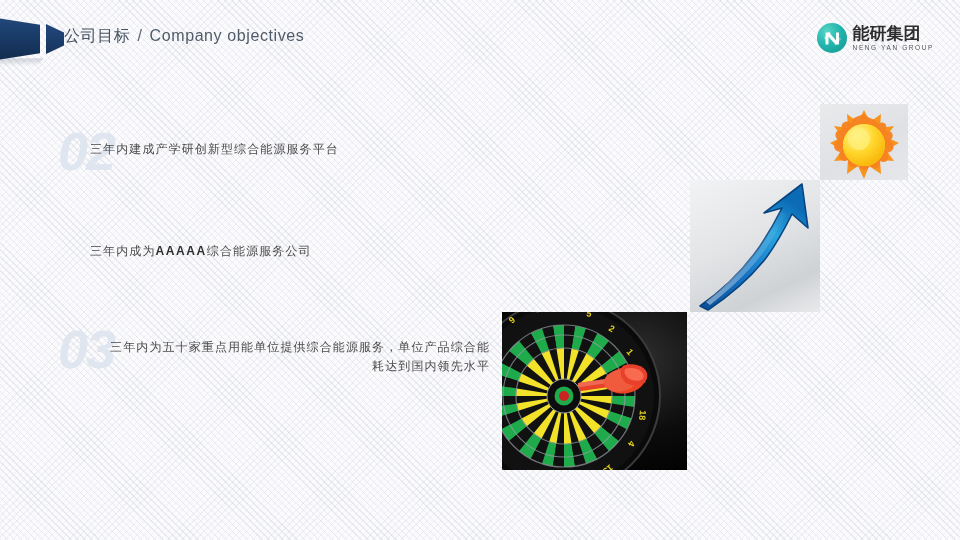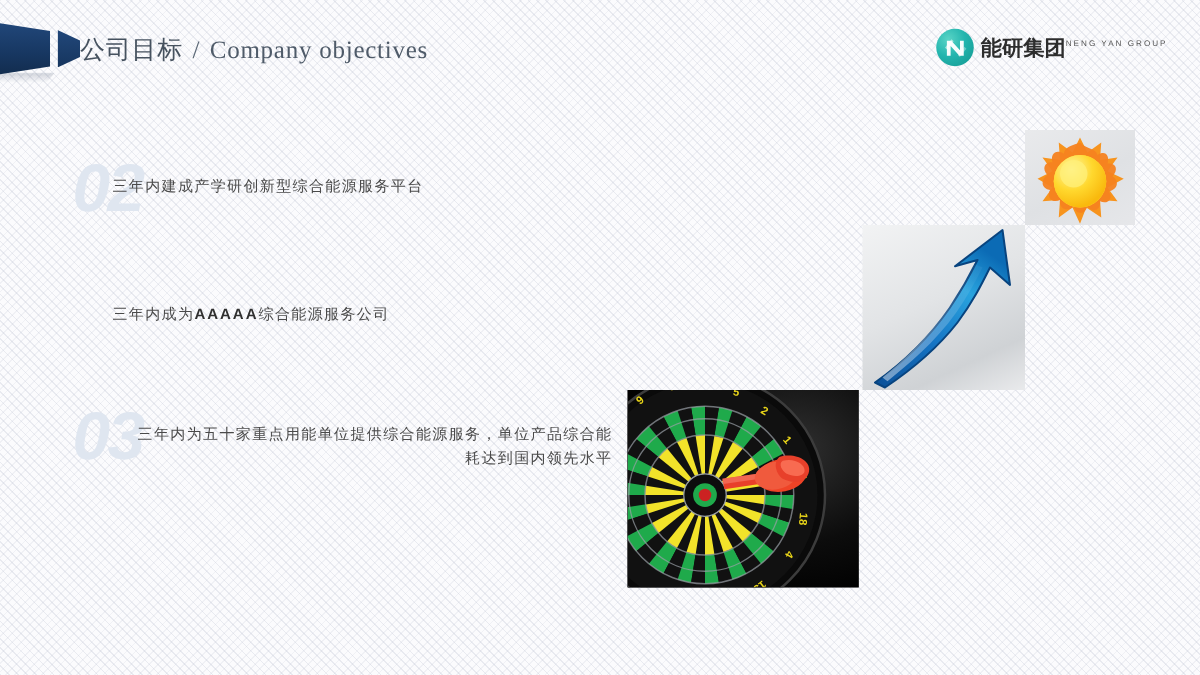--- a/index.html
+++ b/index.html
@@ -51,26 +51,25 @@
     left: -4px; top: 40px;
     width: 48px; height: 8px;
     background: linear-gradient(180deg, rgba(120,130,150,0.35), rgba(120,130,150,0));
     clip-path: polygon(0% 0%, 100% 0%, 86% 100%, 6% 100%);
     filter: blur(1px);
   }
 
   #page-title {
     position: absolute;
     left: 64px; top: 26px;
-    font-size: 20px;
+    font-size: 16px;
     letter-spacing: 0.6px;
     color: #44505e;
     white-space: nowrap;
     font-weight: 400;
-    font-family: Liberation Serif, serif;
   }
   #page-title .cn { color: #46525f; }
   #page-title .sep { color: #5a6775; padding: 0 2px; }
   #page-title .en { color: #4f5b69; }
 
   
   #logo {
     position: absolute;
     right: 26px; top: 22px;
     height: 32px;
@@ -79,21 +78,21 @@
     gap: 6px;
   }
   #logo-mark {
     width: 30px; height: 30px;
     border-radius: 50%;
     background: radial-gradient(circle at 32% 28%, #59d4c6 0%, #23b5ae 45%, #12968f 100%);
     position: relative;
     flex: none;
   }
   #logo-mark svg { position: absolute; left: 0; top: 0; }
-  #logo-text { display: flex; flex-direction: row; line-height: 1; }
+  #logo-text { display: flex; flex-direction: column; line-height: 1; }
   #logo-cn {
     font-size: 17px;
     font-weight: 700;
     color: #2d2d2d;
     letter-spacing: 0px;
   }
   #logo-en {
     font-size: 6.5px;
     color: #555;
     letter-spacing: 1.6px;

